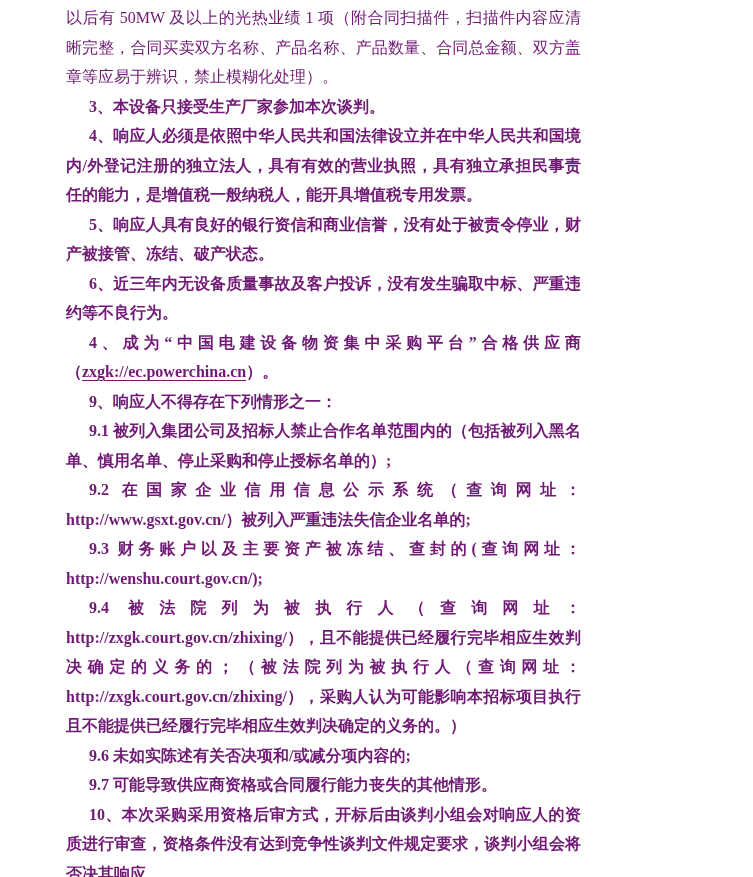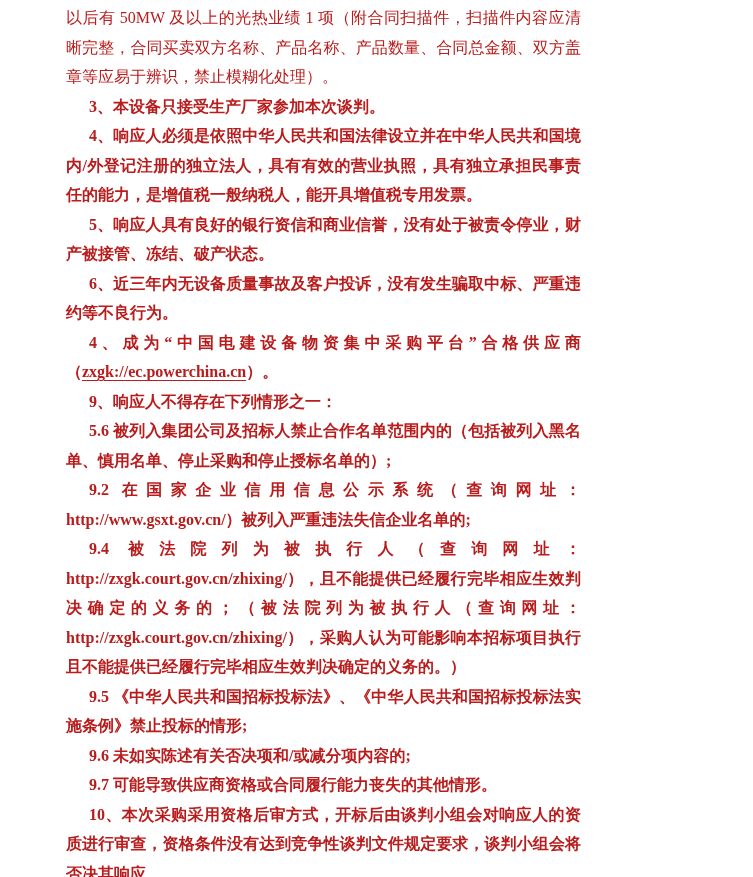--- a/index.html
+++ b/index.html
@@ -10,21 +10,21 @@
     overflow: hidden;
   }
   .doc {
     box-sizing: border-box;
     width: 669px;
     height: 877px;
     padding: 3px 88px 0 66px;
     font-family: "Liberation Serif", "DejaVu Serif", serif;
     font-size: 16px;
     line-height: 29.5px;
-    color: #b91c1c;
+    color: #701a75;
     text-align: justify;
     text-justify: inter-ideograph;
   }
   p.para { margin: 0; }
   p.indent { text-indent: 23px; font-weight: bold; }
   p.heading {
     margin: 21px 0 8px 0;
     font-weight: bold;
     font-family: "Liberation Sans", "DejaVu Sans", sans-serif;
     font-size: 12px;
@@ -43,23 +43,23 @@
 
 <div class="doc">
   <div>
       <p class="para"><span>以后有 50MW 及以上的光热业绩 1 项（附合同扫描件，扫描件内容应清晰完整，合同买卖双方名称、产品名称、产品数量、合同总金额、双方盖章等应易于辨识，禁止模糊化处理）。</span></p>
       <p class="para indent"><span>3、本设备只接受生产厂家参加本次谈判。</span></p>
       <p class="para indent"><span>4、响应人必须是依照中华人民共和国法律设立并在中华人民共和国境内/外登记注册的独立法人，具有有效的营业执照，具有独立承担民事责任的能力，是增值税一般纳税人，能开具增值税专用发票。</span></p>
       <p class="para indent"><span>5、响应人具有良好的银行资信和商业信誉，没有处于被责令停业，财产被接管、冻结、破产状态。</span></p>
       <p class="para indent"><span>6、近三年内无设备质量事故及客户投诉，没有发生骗取中标、严重违约等不良行为。</span></p>
       <p class="para indent"><span>4、成为“中国电建设备物资集中采购平台”合格供应商（</span><a class="doc-link">zxgk://ec.powerchina.cn</a><span>）。</span></p>
       <p class="para indent"><span>9、响应人不得存在下列情形之一：</span></p>
-      <p class="para indent"><span>5.6 被列入集团公司及招标人禁止合作名单范围内的（包括被列入黑名单、慎用名单、停止采购和停止授标名单的）;</span></p>
+      <p class="para indent"><span>9.1 被列入集团公司及招标人禁止合作名单范围内的（包括被列入黑名单、慎用名单、停止采购和停止授标名单的）;</span></p>
       <p class="para indent"><span>9.2 在国家企业信用信息公示系统（查询网址：http://www.gsxt.gov.cn/）被列入严重违法失信企业名单的;</span></p>
+      <p class="para indent"><span>9.3 财务账户以及主要资产被冻结、查封的(查询网址：http://wenshu.court.gov.cn/);</span></p>
       <p class="para indent"><span>9.4 被法院列为被执行人（查询网址：http://zxgk.court.gov.cn/zhixing/），且不能提供已经履行完毕相应生效判决确定的义务的；（被法院列为被执行人（查询网址：http://zxgk.court.gov.cn/zhixing/），采购人认为可能影响本招标项目执行且不能提供已经履行完毕相应生效判决确定的义务的。）</span></p>
-      <p class="para indent"><span>9.5 《中华人民共和国招标投标法》、《中华人民共和国招标投标法实施条例》禁止投标的情形;</span></p>
       <p class="para indent"><span>9.6 未如实陈述有关否决项和/或减分项内容的;</span></p>
       <p class="para indent"><span>9.7 可能导致供应商资格或合同履行能力丧失的其他情形。</span></p>
       <p class="para indent"><span>10、本次采购采用资格后审方式，开标后由谈判小组会对响应人的资质进行审查，资格条件没有达到竞争性谈判文件规定要求，谈判小组会将否决其响应。</span></p>
       <p class="para heading"><span>五、 竞争性谈判文件获取</span></p>
       <p class="para indent"></p>
     </div>
 </div>
 
 </body></html>

